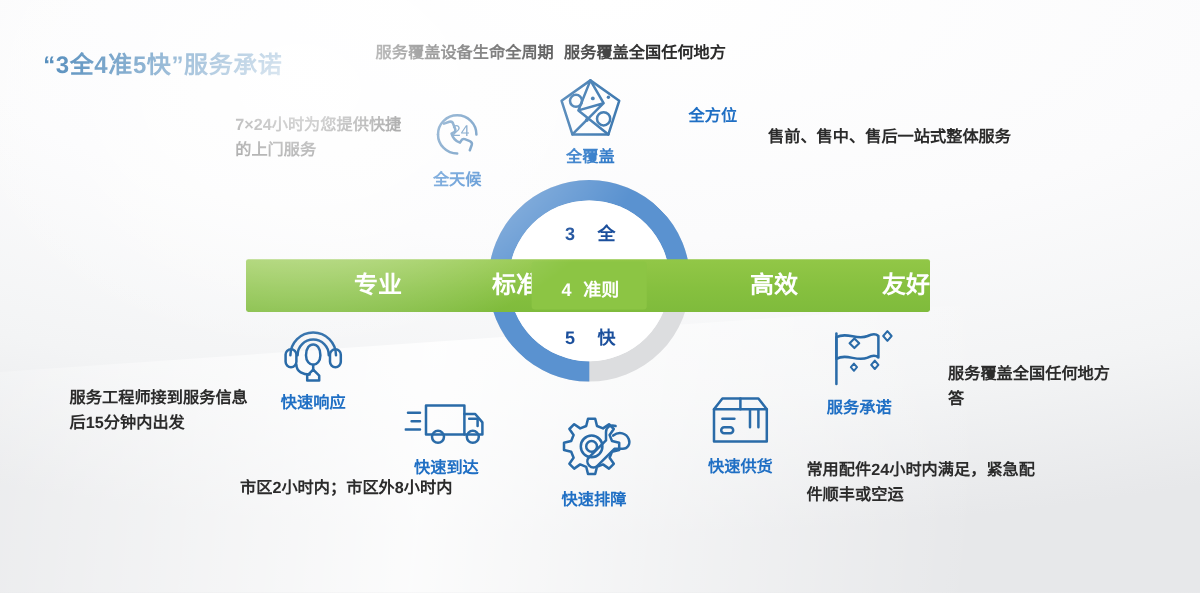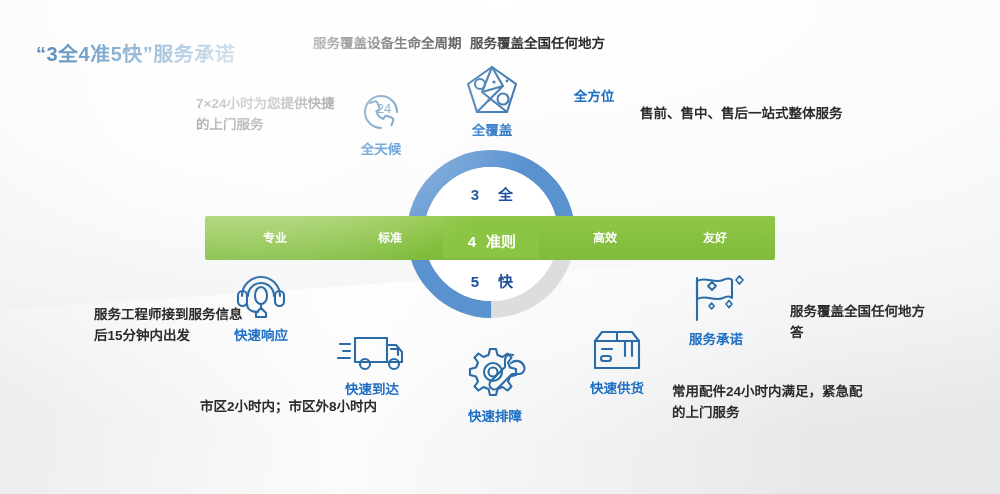--- a/index.html
+++ b/index.html
@@ -78,22 +78,22 @@
   #r5{top:120px;}
 
   
   #greenbar{
     left:205px;top:216px;width:570px;height:44px;
     background:linear-gradient(180deg,#92c747 0%,#86c03f 55%,#7fbb3c 100%);
     border-radius:2px;
   }
   .gitem{
     position:absolute;top:0;height:44px;line-height:44px;
-    color:#ffffff;font-size:12px;font-weight:bold;white-space:nowrap;
-    text-align:center;
+    color:#ffffff;font-size:20px;font-weight:bold;white-space:nowrap;
+    text-align:right;
   }
   
   #greenpill{
     left:443px;top:218px;width:96px;height:40px;
     background:#8cc544;border-radius:3px;
   }
 
   
   .icowrap{text-align:center;}
   .icowrap svg{display:block;margin:0 auto;}
@@ -163,28 +163,28 @@
     <div class="gitem" style="left:125px;width:120px;">标准</div>
     <div class="gitem" style="left:340px;width:120px;">高效</div>
     <div class="gitem" style="left:450px;width:120px;">友好</div>
   </div>
 
   <div class="abs" id="greenpill"></div>
   <div class="abs ring-txt" style="left:443px;top:230px;width:96px;color:#ffffff;">
     <span class="num">4</span><span class="gap" style="width:8px;"></span><span>准则</span>
   </div>
 
-  <div class="abs caption" style="left:58px;top:304px;margin-left:36px;">服务工程师接到服务信息
+  <div class="abs caption" style="left:58px;top:321px;">服务工程师接到服务信息
 后15分钟内出发</div>
 
   <div class="abs caption" style="left:200px;top:396px;">市区2小时内；市区外8小时内</div>
 
 
   <div class="abs caption" style="left:672px;top:381px;">常用配件24小时内满足，紧急配
-的上门服务</div>
+件顺丰或空运</div>
 
   <div class="abs caption" style="left:790px;top:301px;">服务覆盖全国任何地方
 答</div>
 
   <div class="abs icowrap" style="left:218px;top:268px;width:86px;">
     <span>
       <svg width="60" height="54" viewBox="0 0 60 54" aria-hidden="true">
         <path class="ico-stroke" d="M11 28 A19 19 0 0 1 49 28"></path>
         <path class="ico-stroke" d="M17 28 A13 13 0 0 1 43 28"></path>
         <rect class="ico-stroke" x="7" y="23" width="9" height="15" rx="4.5"></rect>

